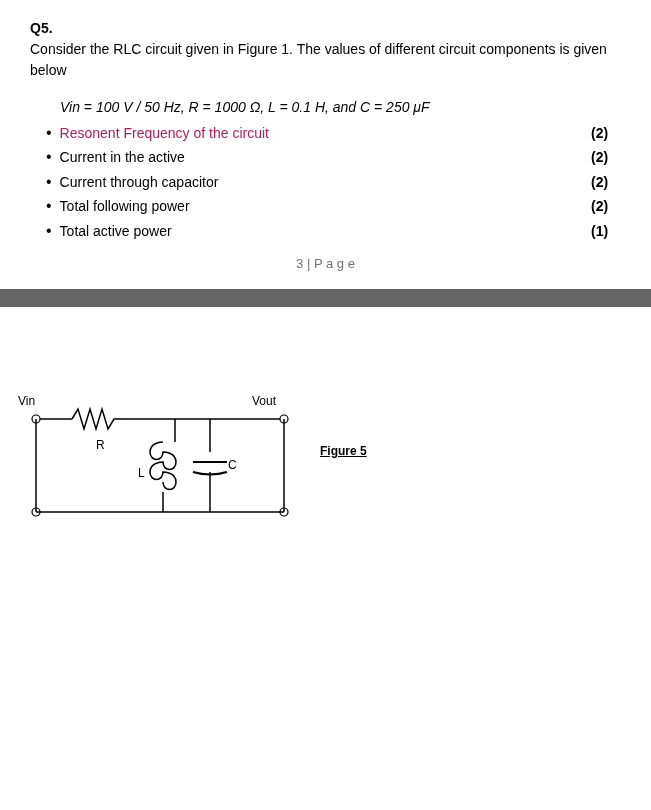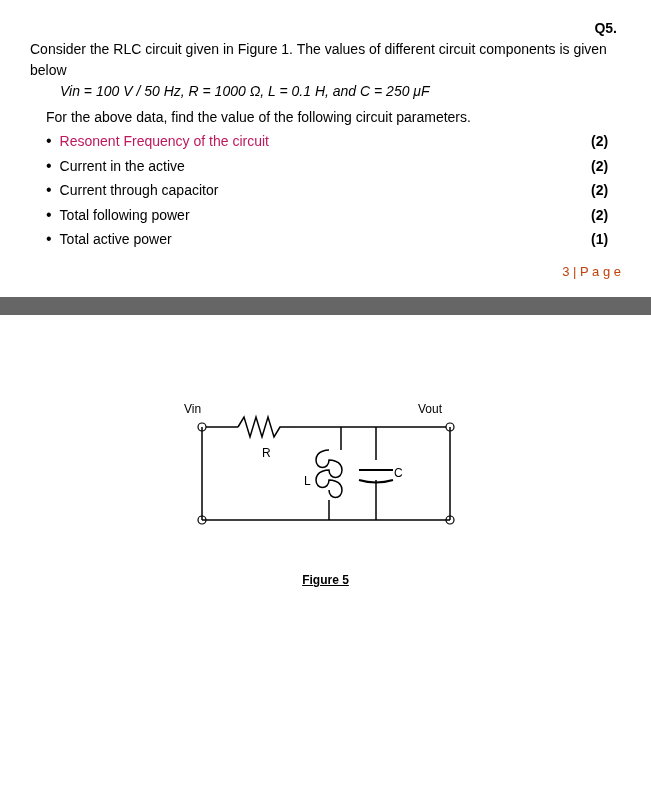--- a/index.html
+++ b/index.html
@@ -12,23 +12,22 @@
       min-height: 810px;
     }
 
     .page-top {
       padding: 18px 30px 10px 30px;
     }
 
     .question-line {
       display: flex;
       flex-wrap: wrap;
-      margin-bottom: 0;
+      margin-bottom: 16px;
       line-height: 1.5;
-      justify-content: flex-end;
     }
 
     .q-number {
       font-weight: bold;
       margin-right: 4px;
     }
 
     .indent1 {
       padding-left: 30px;
       margin-bottom: 4px;
@@ -63,39 +62,39 @@
     }
 
     .marks {
       font-weight: bold;
       margin-left: 20px;
       min-width: 30px;
       text-align: left;
     }
 
     .page-number {
-      text-align: right;
-      color: #c2410c;
+      text-align: center;
+      color: #737373;
       margin-top: 14px;
       margin-bottom: 0;
       font-size: 13px;
     }
 
     .divider-gray {
       width: 100%;
       height: 18px;
       background: #666;
       margin-top: 8px;
       margin-bottom: 0;
     }
 
     .circuit-section {
       padding: 30px 0 20px 0;
       display: flex;
-      flex-direction: column;
+      flex-direction: row;
       align-items: center;
     }
 
     .circuit-wrapper {
       position: relative;
       width: 320px;
       height: 220px;
     }
 
     
@@ -119,23 +118,20 @@
 
   <div class="question-line">
     <span class="q-number">Q5.</span>
     <span>Consider the RLC circuit given in Figure 1. The values of different circuit components is given below</span>
   </div>
 
   <div class="indent1">
     <span>Vin = 100 V / 50 Hz,  R = 1000 Ω, L = 0.1 H, and C = 250 μF</span>
   </div>
 
-  <div class="indent2">
-    <span>For the above data, find the value of the following circuit parameters.</span>
-  </div>
 
   <div id="bullet-list">
   <div class="bullet-row">
         <div class="bullet-left">
           <span class="bullet-dot">•</span>
           <span style="color: #be185d;">Resonent Frequency of the circuit</span>
         </div>
         <span class="marks">(2)</span>
       </div>
       <div class="bullet-row">

